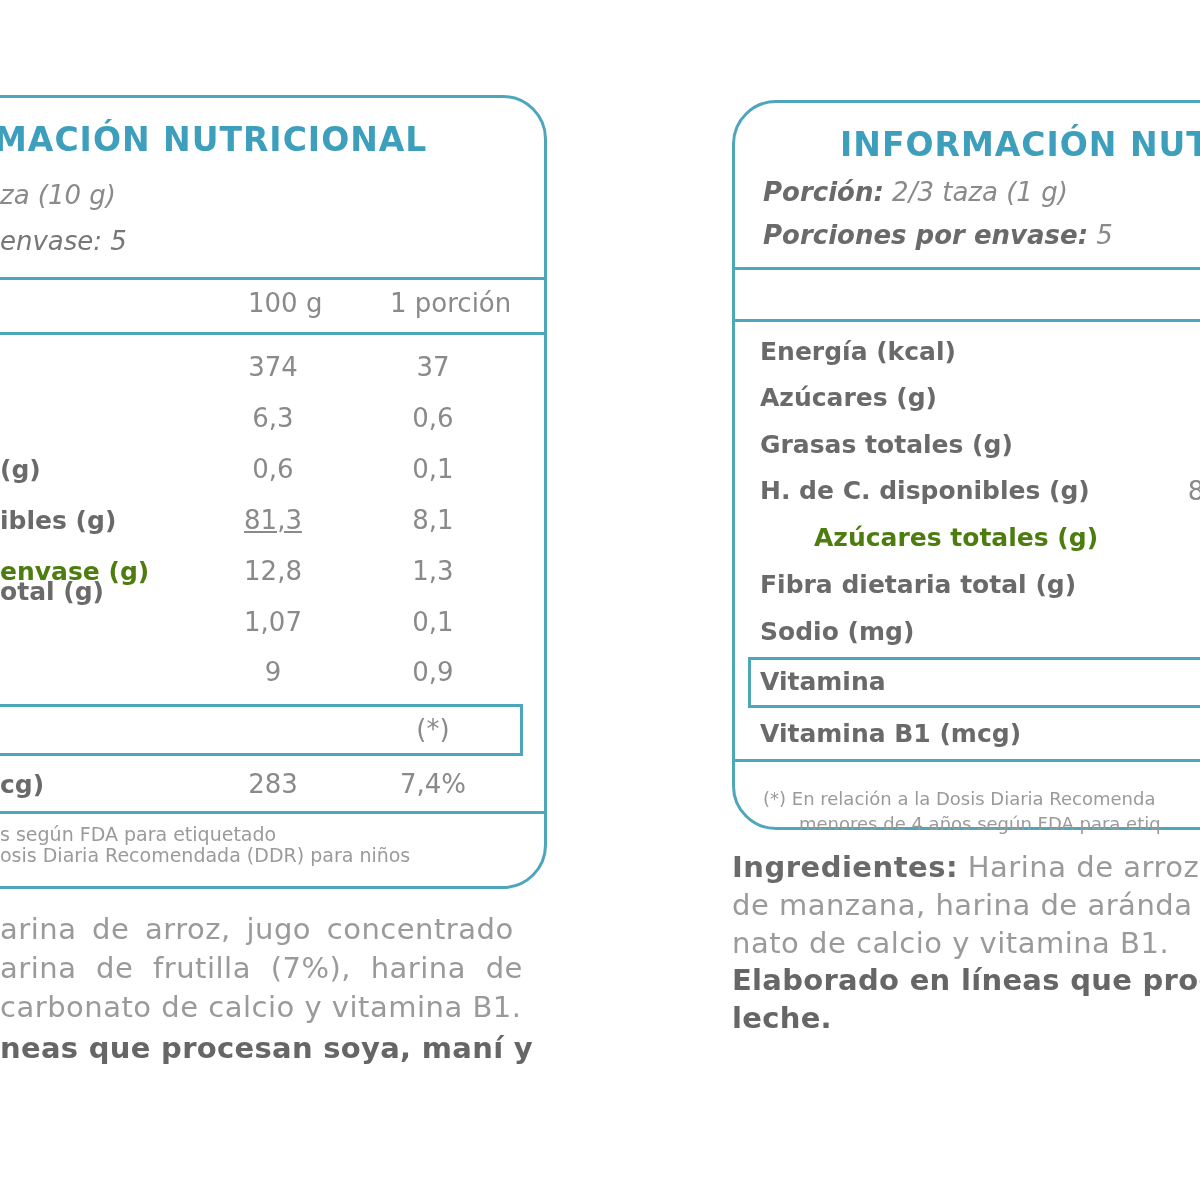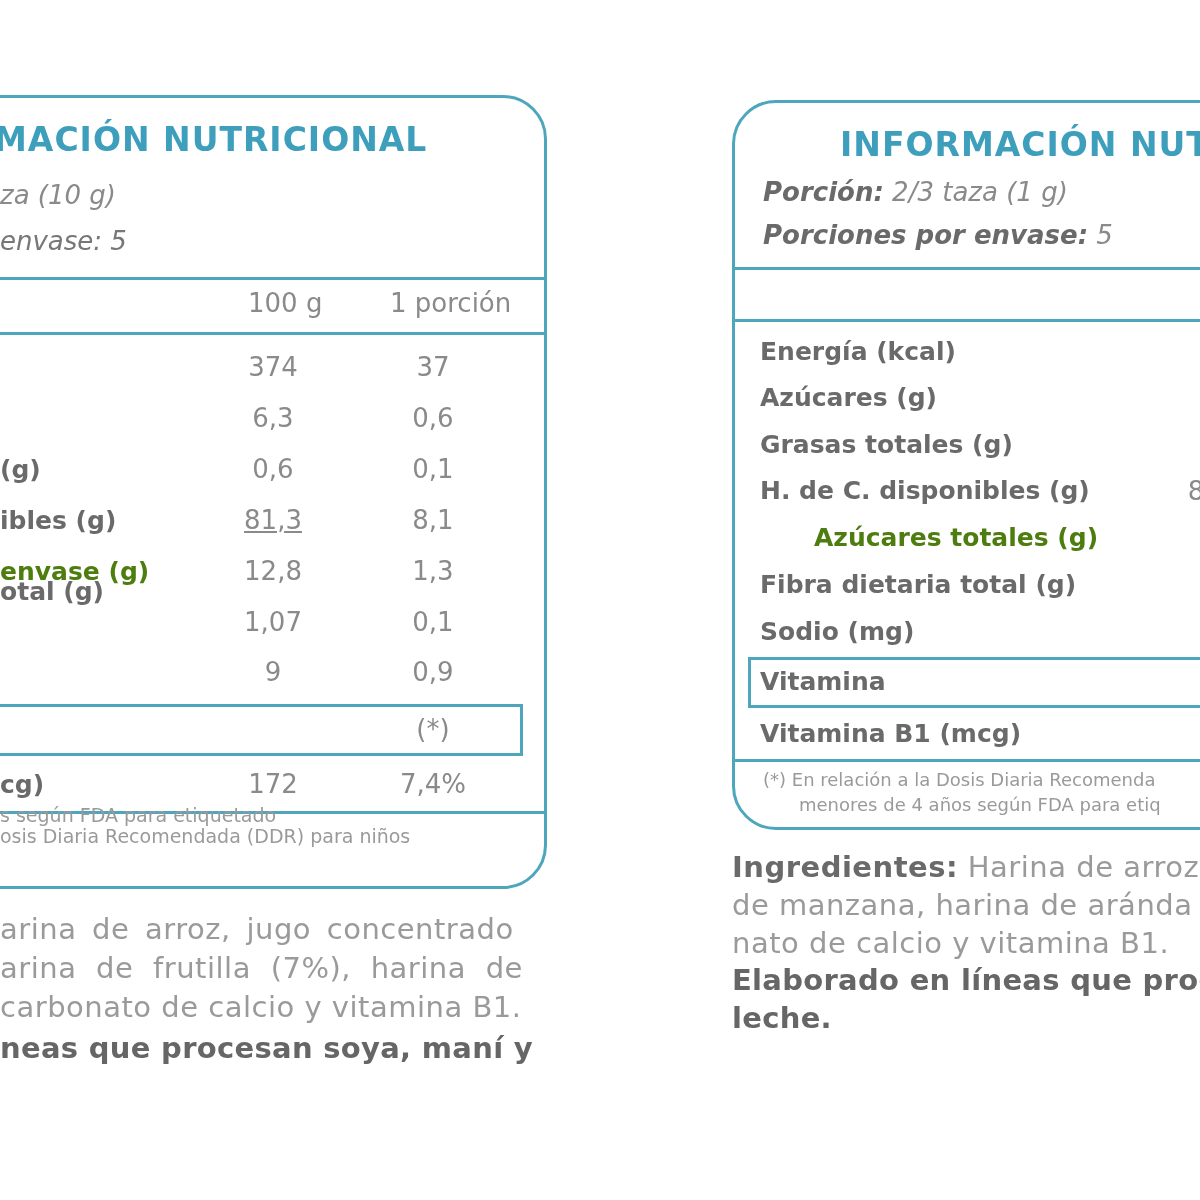--- a/index.html
+++ b/index.html
@@ -19,21 +19,21 @@
     font-family: "DejaVu Sans", sans-serif;
   }
   .meta { font-size: 26px; color: #8a8a8a; font-style: italic; }
   .meta b { color: #6a6a6a; font-weight: bold; }
   .hline { position: absolute; height: 3px; background: #4ea6bc; }
   .row-label { font-size: 25px; color: #6a6a6a; font-weight: bold; }
   .row-label.light { font-weight: bold; color: #4d7c0f; }
   .val { font-size: 26px; color: #8a8a8a; text-align: center; width: 120px; }
   .colhead { font-size: 26px; color: #8a8a8a; margin-left: 24px; }
   .vitbox { position: absolute; border: 3px solid #4ea6bc; box-sizing: border-box; }
-  .foot { font-size: 19px; color: #9a9a9a; }
+  .foot { font-size: 19px; color: #9a9a9a; margin-top: 19px; }
   .ingr { font-size: 29px; color: #9a9a9a; letter-spacing: 0.5px; }
   .ingr b { color: #6a6a6a; }
   .ingr-bold { font-size: 29px; color: #666; font-weight: bold; letter-spacing: 0.3px; }
 </style>
 </head>
 <body>
 
 <div class="panel panel-left"></div>
 
 <div class="abs title" style="left:-6px; top:120px;">MACIÓN NUTRICIONAL</div>
@@ -79,21 +79,21 @@
   <div class="abs row-label" style="left:0; top:658px;"></div>
   <div class="abs val" style="left:213px; top:657px;">9</div>
   <div class="abs val" style="left:373px; top:657px;">0,9</div>
 </div>
 
 <div class="vitbox" style="left:-10px; top:704px; width:533px; height:52px;"></div>
 <div class="abs val" style="left:373px; top:714px;">(*)</div>
 
 <div>
   <div class="abs row-label" style="left:0; top:770px;">cg)</div>
-  <div class="abs val" style="left:213px; top:769px;">172</div>
+  <div class="abs val" style="left:213px; top:769px;">283</div>
   <div class="abs val" style="left:373px; top:769px;">7,4%</div>
 </div>
 
 <div class="hline" style="left:0; top:811px; width:547px;"></div>
 <div class="abs foot" style="left:0; top:825px;">osis Diaria Recomendada (DDR) para niños</div>
 <div class="abs foot" style="left:0; top:804px;">s según FDA para etiquetado</div>
 
 <div class="abs ingr" style="left:0; top:912px; word-spacing:6px;">arina de arroz, jugo concentrado</div>
 <div class="abs ingr" style="left:0; top:951px; word-spacing:10px;">arina de frutilla (7%), harina de</div>
 <div class="abs ingr" style="left:0; top:990px;">carbonato de calcio y vitamina B1.</div>

